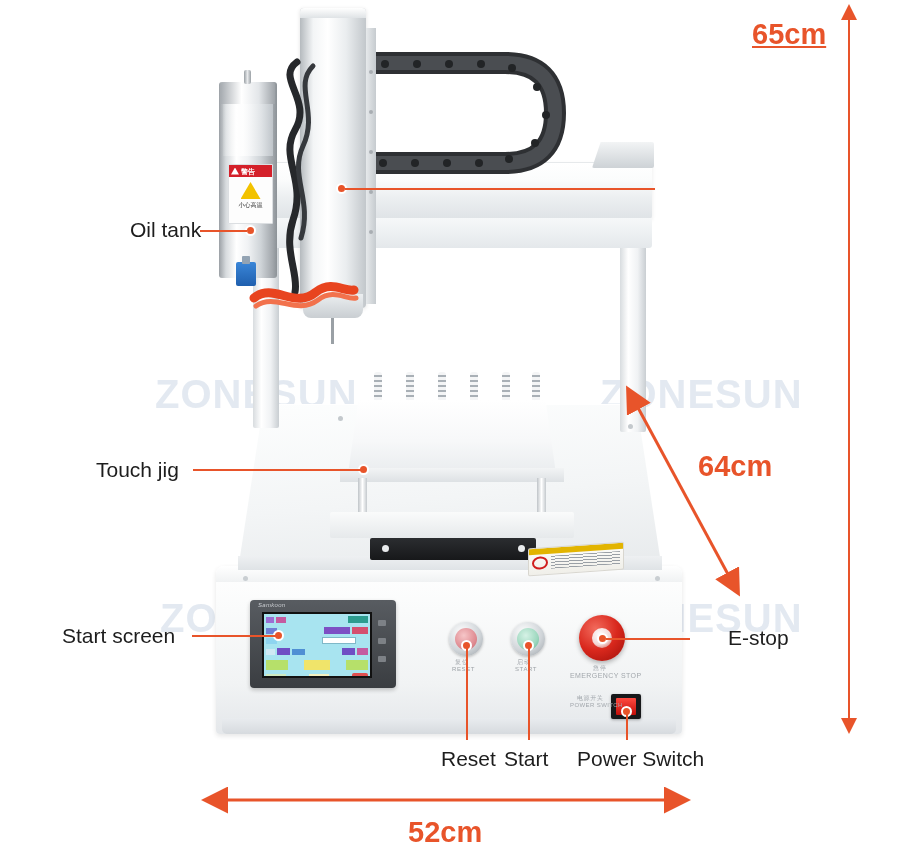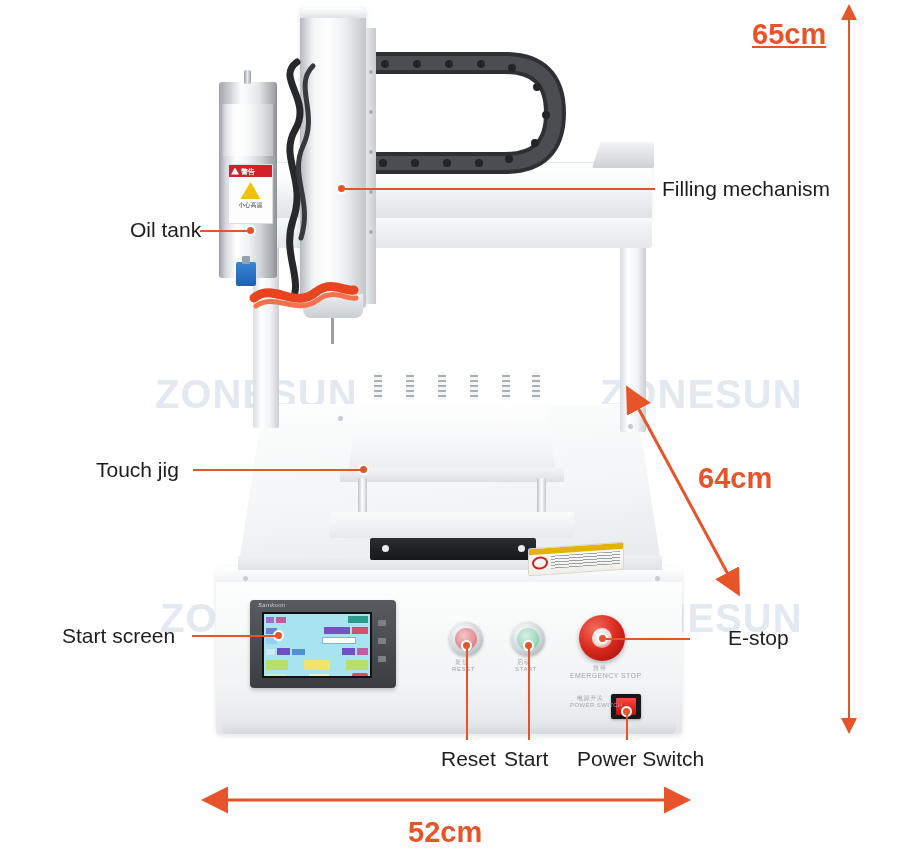--- a/index.html
+++ b/index.html
@@ -330,30 +330,29 @@
     <defs>
       <marker id="ah-start" markerWidth="9" markerHeight="9" refX="7" refY="4.5" orient="auto">
         <polygon points="9,0 9,9 0,4.5" fill="#e8542a"></polygon>
       </marker>
       <marker id="ah-end" markerWidth="9" markerHeight="9" refX="2" refY="4.5" orient="auto">
         <polygon points="0,0 0,9 9,4.5" fill="#e8542a"></polygon>
       </marker>
     </defs>
     <line x1="16" y1="12" x2="110" y2="186" stroke="#e8542a" stroke-width="3" marker-start="url(#ah-start)" marker-end="url(#ah-end)"></line>
   </svg>
-  <div class="dim-label" style="left:698px;top:464px;">64cm</div>
+  <div class="dim-label" style="left:698px;top:452px;">64cm</div>
 
   <svg class="abs" style="left:212px;top:792px;width:468px;height:16px;overflow:visible;">
     <line x1="10" y1="8" x2="458" y2="8" stroke="#e8542a" stroke-width="3" marker-start="url(#ah-start)" marker-end="url(#ah-end)"></line>
   </svg>
   <div class="dim-label" style="left:408px;top:818px;">52cm</div>
 
   <div class="cl-dot" style="left:336px;top:183px;"></div>
   <div class="cl-line" style="left:345px;top:188px;width:310px;"></div>
-  <div class="cl-label" style="left:662px;top:178px;">Filling mechanism</div>
 
   <div class="cl-dot" style="left:245px;top:225px;"></div>
   <div class="cl-line" style="left:200px;top:230px;width:47px;"></div>
   <div class="cl-label" style="left:130px;top:219px;">Oil tank</div>
 
   <div class="cl-dot" style="left:358px;top:464px;"></div>
   <div class="cl-line" style="left:193px;top:469px;width:170px;"></div>
   <div class="cl-label" style="left:96px;top:459px;">Touch jig</div>
 
   <div class="cl-dot" style="left:273px;top:630px;"></div>

